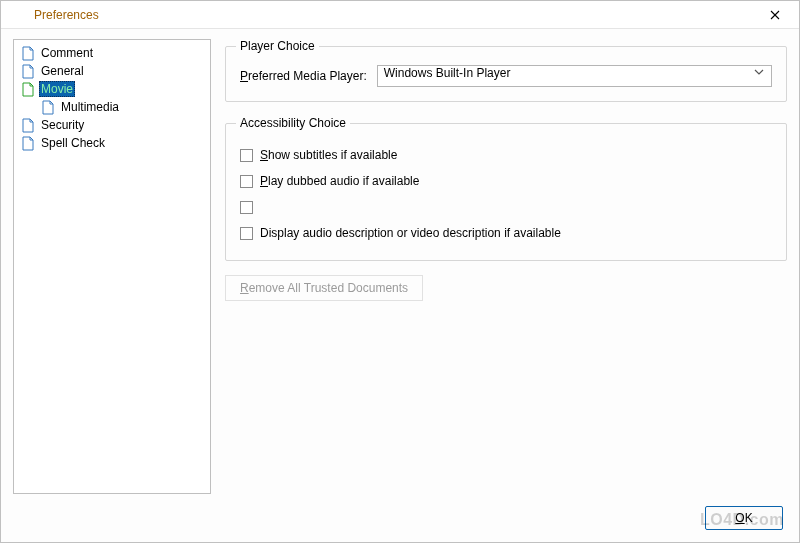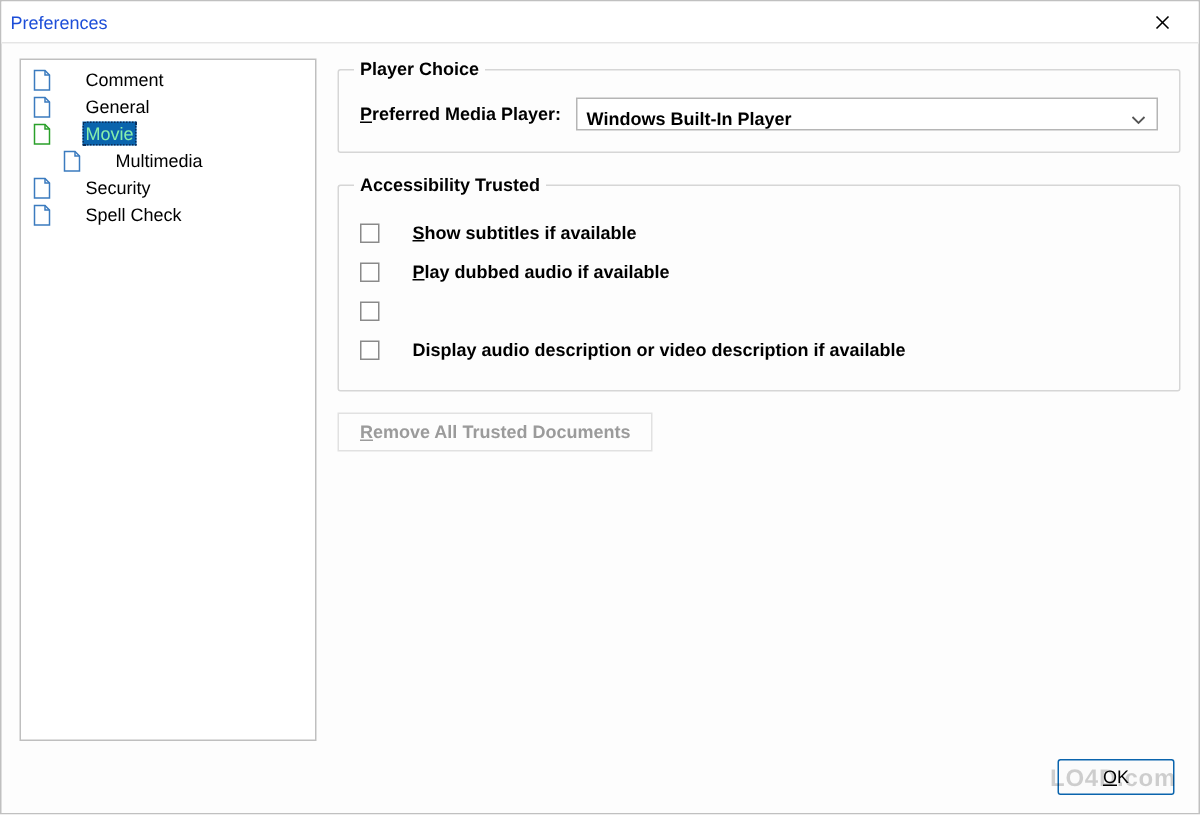--- a/index.html
+++ b/index.html
@@ -26,21 +26,22 @@
   .titlebar {
     height: 28px;
     display: flex;
     align-items: center;
     padding: 0 6px;
     border-bottom: 1px solid #e5e5e5;
     background: #ffffff;
   }
   .titlebar .title {
     flex: 1;
-    color: #1d4ed8;
+    color: #a16207;
+    margin-left: 27px;
   }
   .titlebar .close {
     width: 36px;
     height: 24px;
     display: flex;
     align-items: center;
     justify-content: center;
     color: #000;
     cursor: default;
   }
@@ -57,21 +58,21 @@
     border: 1px solid #bfbfbf;
     background: #ffffff;
     padding: 4px 2px;
     overflow: auto;
   }
   .tree-item {
     display: flex;
     align-items: center;
     height: 18px;
     padding-left: 6px;
-    gap: 20px;
+    gap: 4px;
     white-space: nowrap;
     cursor: default;
   }
   .tree-item.child { padding-left: 26px; align-items: center; }
   .tree-item .label {
     padding: 0 2px;
   }
   .tree-item.selected .label {
     background: #0a64ad;
     color: #86efac;
@@ -82,21 +83,20 @@
     width: 13px;
     height: 15px;
     flex-shrink: 0;
   }
   .main {
     flex: 1;
     display: flex;
     flex-direction: column;
     gap: 14px;
     padding-top: 0;
-    font-weight: bold;
   }
   fieldset.group {
     border: 1px solid #d6d6d6;
     border-radius: 2px;
     margin: 0;
     padding: 12px 14px 14px 14px;
     position: relative;
   }
   fieldset.group legend {
     font-size: 12px;
@@ -113,35 +113,35 @@
   .row label.field-label {
     white-space: nowrap;
   }
   .underline { text-decoration: underline; }
   .combo {
     flex: 1;
     height: 22px;
     border: 1px solid #b5b5b5;
     background: #ffffff;
     display: flex;
-    align-items: flex-end;
+    align-items: flex-start;
     padding: 0 6px;
     position: relative;
     cursor: default;
     gap: 36px;
   }
   .combo .val { flex: 1; }
   .combo .chev {
     width: 12px; height: 12px;
     display:flex; align-items:center; justify-content:center;
   }
   .checkline {
     display: flex;
     align-items: center;
-    gap: 22px;
+    gap: 7px;
     height: 26px;
   }
   .checkbox {
     width: 13px;
     height: 13px;
     border: 1px solid #8a8a8a;
     background: #fff;
     flex-shrink:0;
   }
   .btn-flat {
@@ -269,21 +269,21 @@
             <span class="chev">
               <svg viewBox="0 0 10 6" width="10" height="6">
                   <path d="M1 1 L5 5 L9 1" fill="none" stroke="#555" stroke-width="1.2"></path>
                 </svg>
             </span>
           </div>
         </div>
       </fieldset>
 
       <fieldset class="group">
-        <legend>Accessibility Trusted</legend>
+        <legend>Accessibility Choice</legend>
 
         <div class="checkline">
           <span class="checkbox"></span>
           <span><span class="underline">S</span><span>how subtitles if available</span></span>
         </div>
 
         <div class="checkline">
           <span class="checkbox"></span>
           <span><span class="underline">P</span><span>lay dubbed audio if available</span></span>
         </div>

